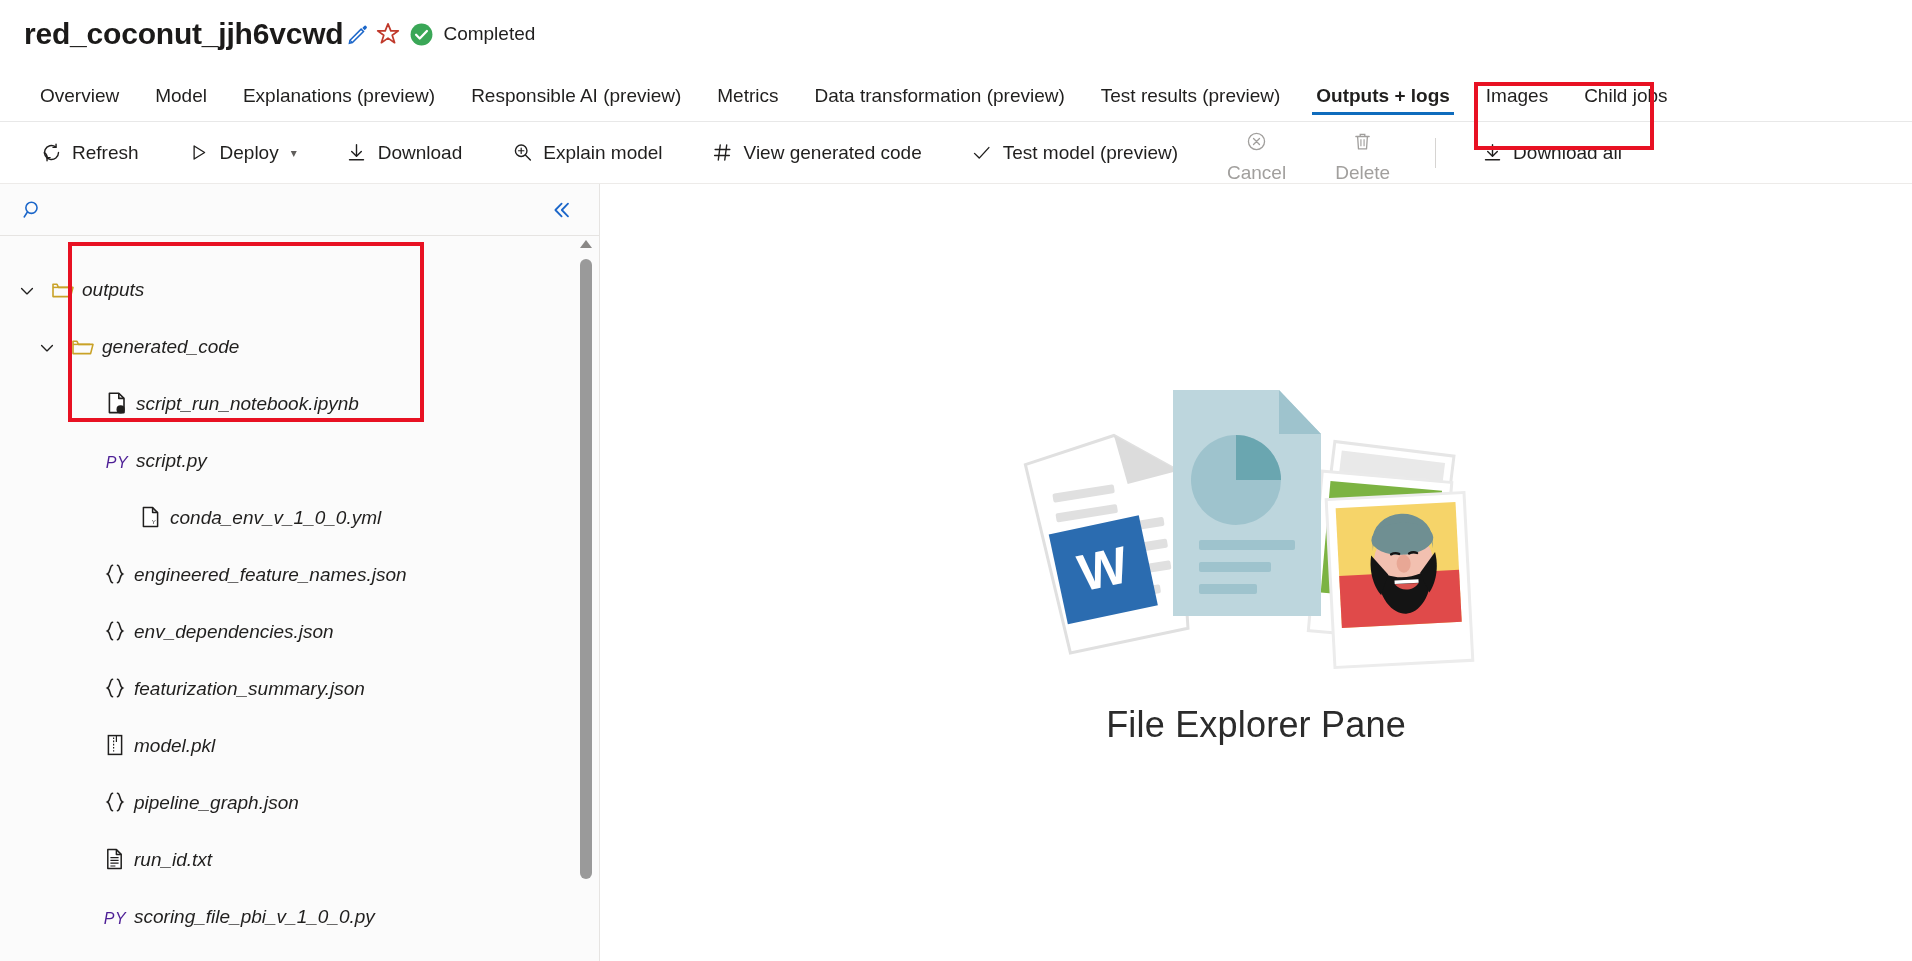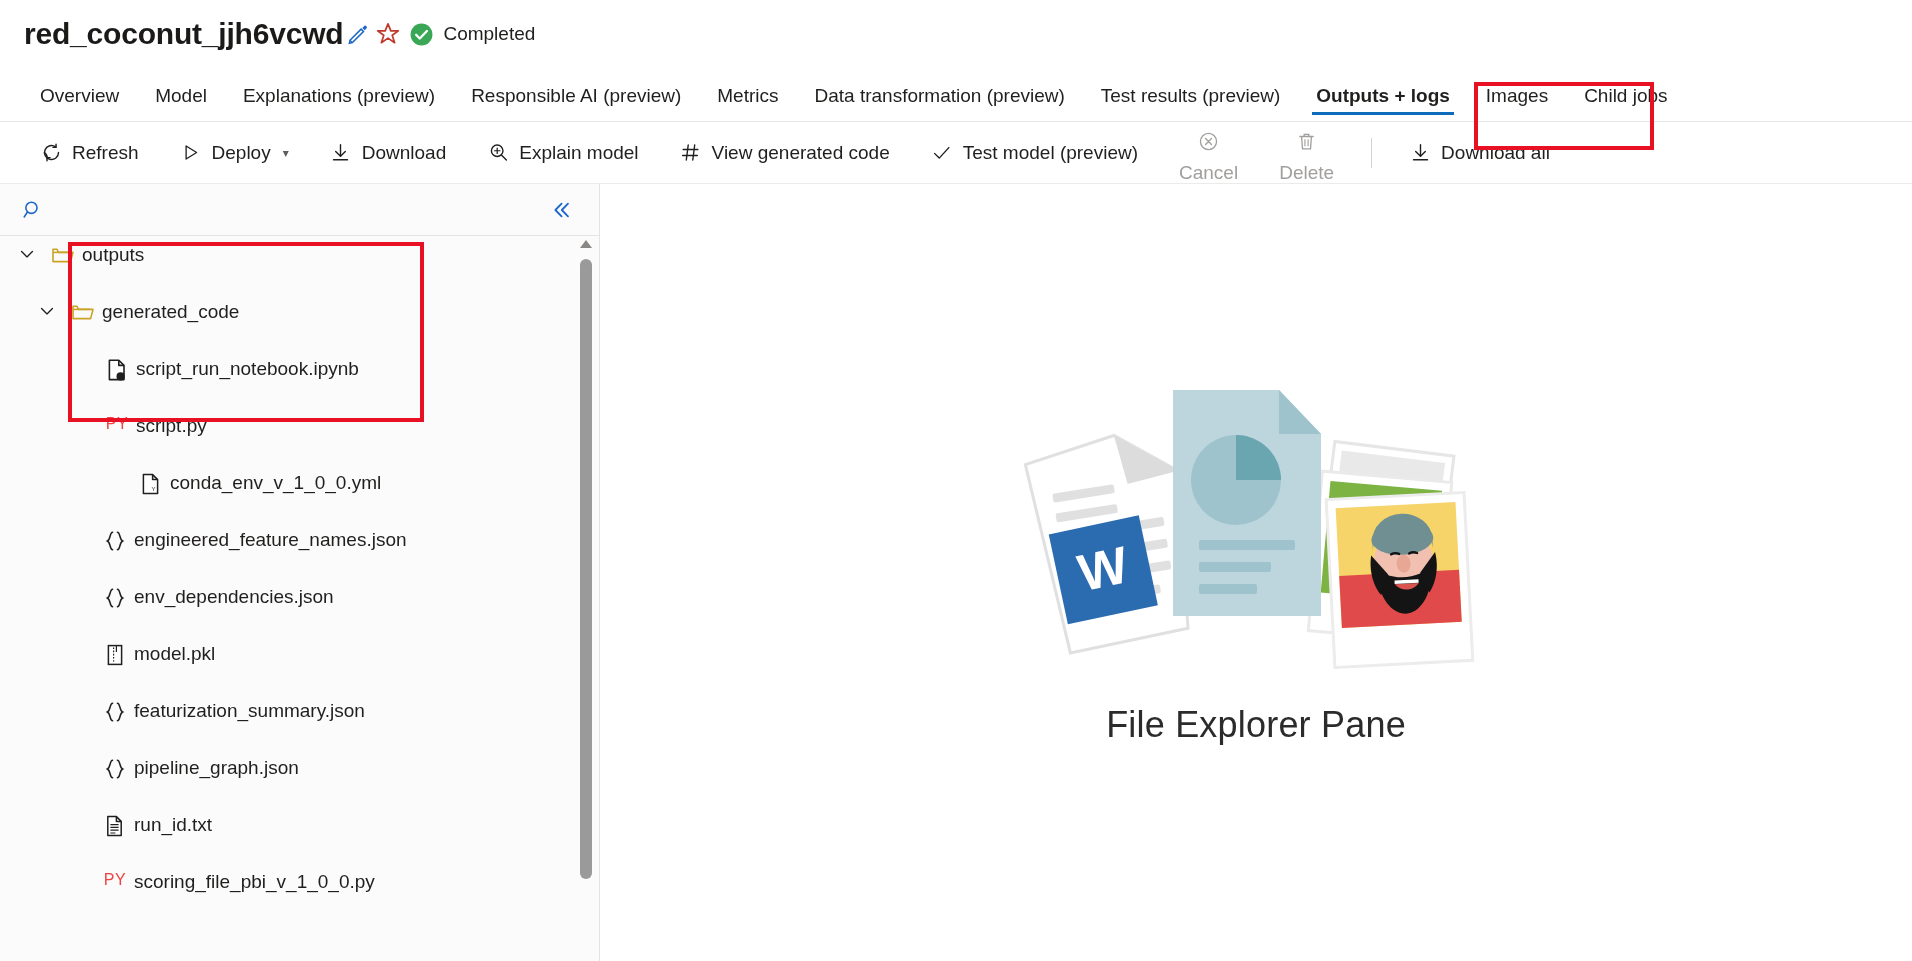--- a/index.html
+++ b/index.html
@@ -51,21 +51,21 @@
   .tab-annot {
     position: absolute;
     left: 1474px; top: 14px; width: 180px; height: 68px;
     border: 4px solid var(--annot, #e81123);
     pointer-events: none;
   }
 
   
   .cmdbar {
     display: flex; align-items: center;
-    height: 62px; padding: 0 26px; gap: 13px;
+    height: 62px; padding: 0 26px; gap: 21px;
     background: #ffffff;
     border-bottom: 1px solid #edebe9;
     overflow: hidden;
   }
   .cmd {
     display: flex; align-items: center; gap: 10px;
     height: 44px; padding: 0 14px;
     font-size: 19px; color: #201f1e;
     background: none; border: none; cursor: pointer; white-space: nowrap;
     font-family: inherit;
@@ -94,35 +94,35 @@
   }
   .search-input {
     flex: 1; margin-left: 14px;
     border: none; outline: none; background: transparent;
     font-size: 17px; color: #201f1e; font-family: inherit;
   }
   .collapse-btn { background: none; border: none; cursor: pointer; display: flex; padding: 4px; }
 
   .tree { padding-top: 8px; position: relative; }
   .tree-row {
-    display: flex; align-items: flex-start;
-    height: 57px; padding-left: 10px; cursor: pointer;
+    display: flex; align-items: flex-end;
+    height: 57px; padding-left: 10px; cursor: pointer; font-style: italic;
   }
   .chev {
     width: 34px; flex: none;
     display: flex; align-items: center; justify-content: center;
   }
   .chev.empty { visibility: hidden; }
   .node-icon {
     width: 38px; flex: none;
     display: flex; align-items: center; justify-content: center;
   }
   .node-label { font-size: 19px; color: #201f1e; white-space: nowrap; }
   .py-badge {
-    font-size: 16px; color: #ef4444; letter-spacing: 0.5px;
+    font-size: 16px; color: #4c1d95; letter-spacing: 0.5px;
     width: 38px; text-align: center; flex: none;
   }
   .tree-annot {
     position: absolute;
     left: 68px; top: 6px; width: 356px; height: 180px;
     border: 4px solid var(--annot, #e81123);
     pointer-events: none;
   }
 
   .sb-track {
@@ -396,38 +396,38 @@
             <path d="M10.6 3.2 C7.6 3.2 8.8 10.4 5.4 12 C8.8 13.6 7.6 20.8 10.6 20.8" fill="none" stroke="#201f1e" stroke-width="1.5" stroke-linecap="round"></path>
             <path d="M15.4 3.2 C18.4 3.2 17.2 10.4 20.6 12 C17.2 13.6 18.4 20.8 15.4 20.8" fill="none" stroke="#201f1e" stroke-width="1.5" stroke-linecap="round"></path>
           </svg>
         </span>
         <span class="node-label">env_dependencies.json</span>
       </div>
 
       <div class="tree-row" style="padding-left:62px">
         <span class="chev empty"></span>
         <span class="node-icon">
+          <svg width="26" height="24" viewBox="0 0 26 24">
+            <path d="M10.6 3.2 C7.6 3.2 8.8 10.4 5.4 12 C8.8 13.6 7.6 20.8 10.6 20.8" fill="none" stroke="#201f1e" stroke-width="1.5" stroke-linecap="round"></path>
+            <path d="M15.4 3.2 C18.4 3.2 17.2 10.4 20.6 12 C17.2 13.6 18.4 20.8 15.4 20.8" fill="none" stroke="#201f1e" stroke-width="1.5" stroke-linecap="round"></path>
+          </svg>
+        </span>
+        <span class="node-label">featurization_summary.json</span>
+      </div>
+
+      <div class="tree-row" style="padding-left:62px">
+        <span class="chev empty"></span>
+        <span class="node-icon">
           <svg width="20" height="24" viewBox="0 0 20 24">
             <rect x="3.4" y="2.6" width="13.2" height="18.8" fill="#ffffff" stroke="#201f1e" stroke-width="1.5"></rect>
             <path d="M8.6 4.4 L8.6 18.6" stroke="#201f1e" stroke-width="1.2" stroke-dasharray="1.6 1.6"></path>
             <path d="M11.4 2.8 L11.4 9" stroke="#201f1e" stroke-width="1.2"></path>
           </svg>
         </span>
         <span class="node-label">model.pkl</span>
-      </div>
-
-      <div class="tree-row" style="padding-left:62px">
-        <span class="chev empty"></span>
-        <span class="node-icon">
-          <svg width="26" height="24" viewBox="0 0 26 24">
-            <path d="M10.6 3.2 C7.6 3.2 8.8 10.4 5.4 12 C8.8 13.6 7.6 20.8 10.6 20.8" fill="none" stroke="#201f1e" stroke-width="1.5" stroke-linecap="round"></path>
-            <path d="M15.4 3.2 C18.4 3.2 17.2 10.4 20.6 12 C17.2 13.6 18.4 20.8 15.4 20.8" fill="none" stroke="#201f1e" stroke-width="1.5" stroke-linecap="round"></path>
-          </svg>
-        </span>
-        <span class="node-label">featurization_summary.json</span>
       </div>
 
       <div class="tree-row" style="padding-left:62px">
         <span class="chev empty"></span>
         <span class="node-icon">
           <svg width="26" height="24" viewBox="0 0 26 24">
             <path d="M10.6 3.2 C7.6 3.2 8.8 10.4 5.4 12 C8.8 13.6 7.6 20.8 10.6 20.8" fill="none" stroke="#201f1e" stroke-width="1.5" stroke-linecap="round"></path>
             <path d="M15.4 3.2 C18.4 3.2 17.2 10.4 20.6 12 C17.2 13.6 18.4 20.8 15.4 20.8" fill="none" stroke="#201f1e" stroke-width="1.5" stroke-linecap="round"></path>
           </svg>
         </span>

